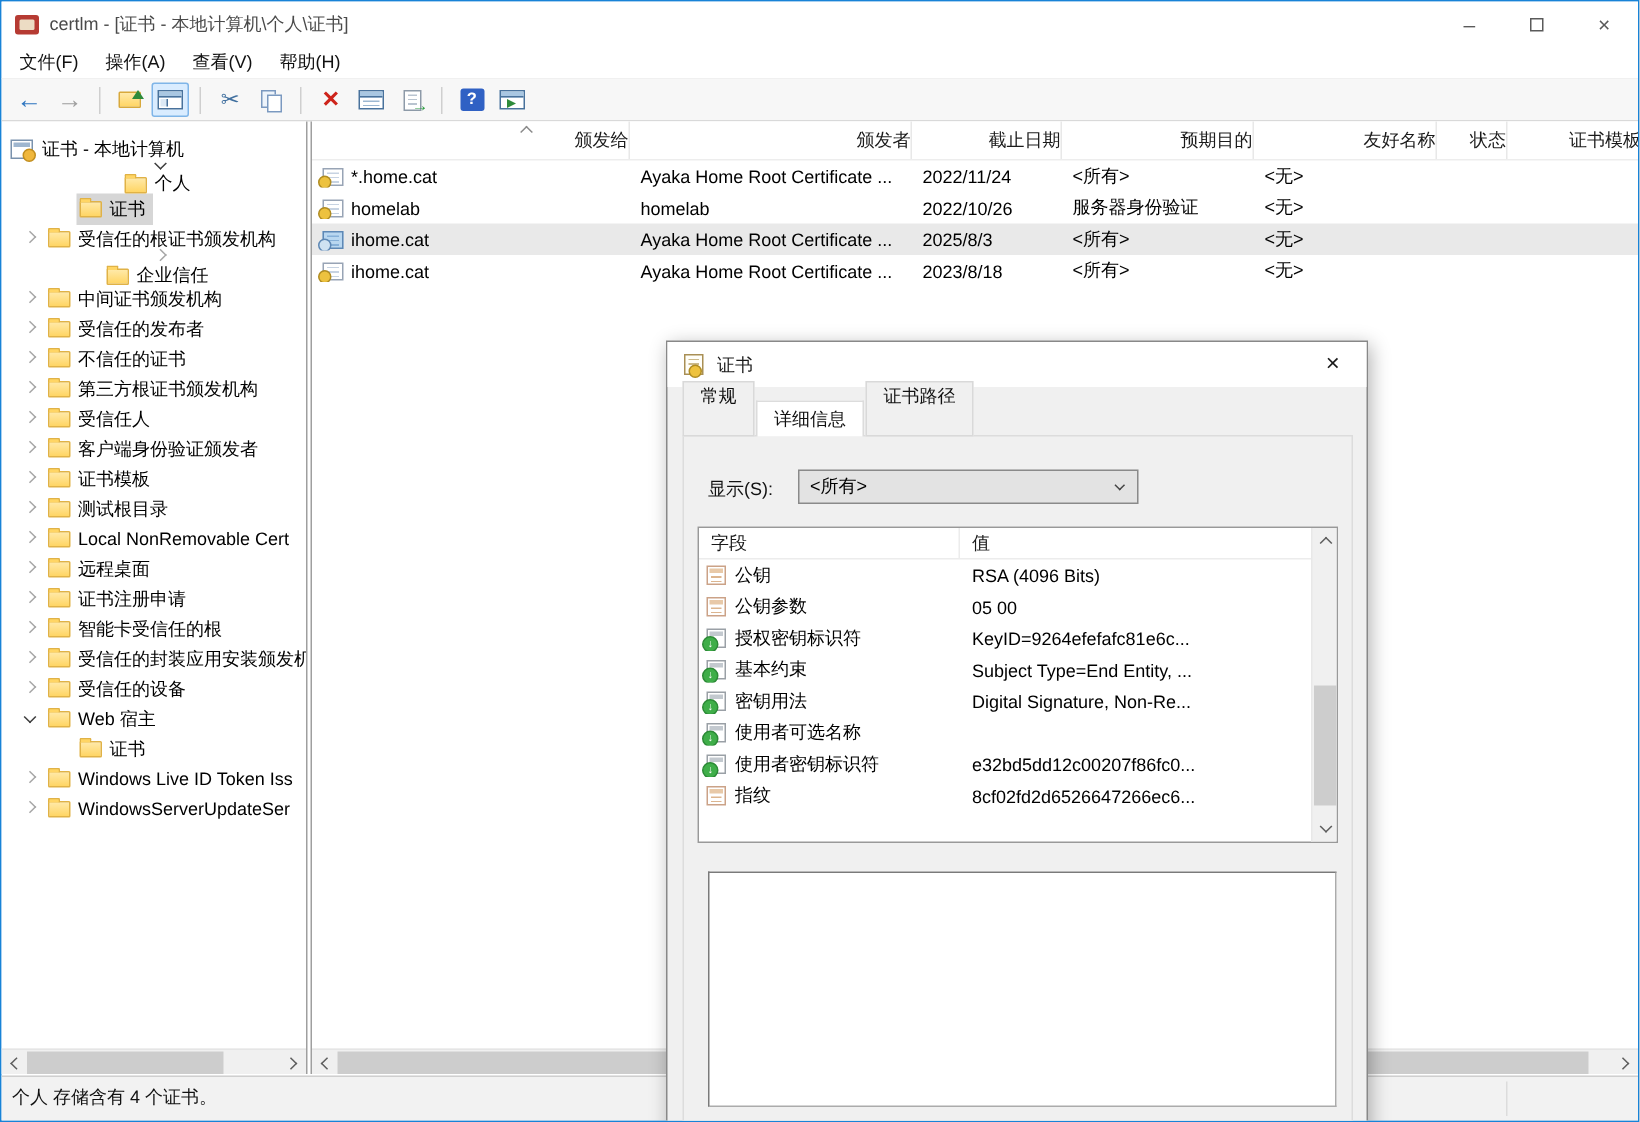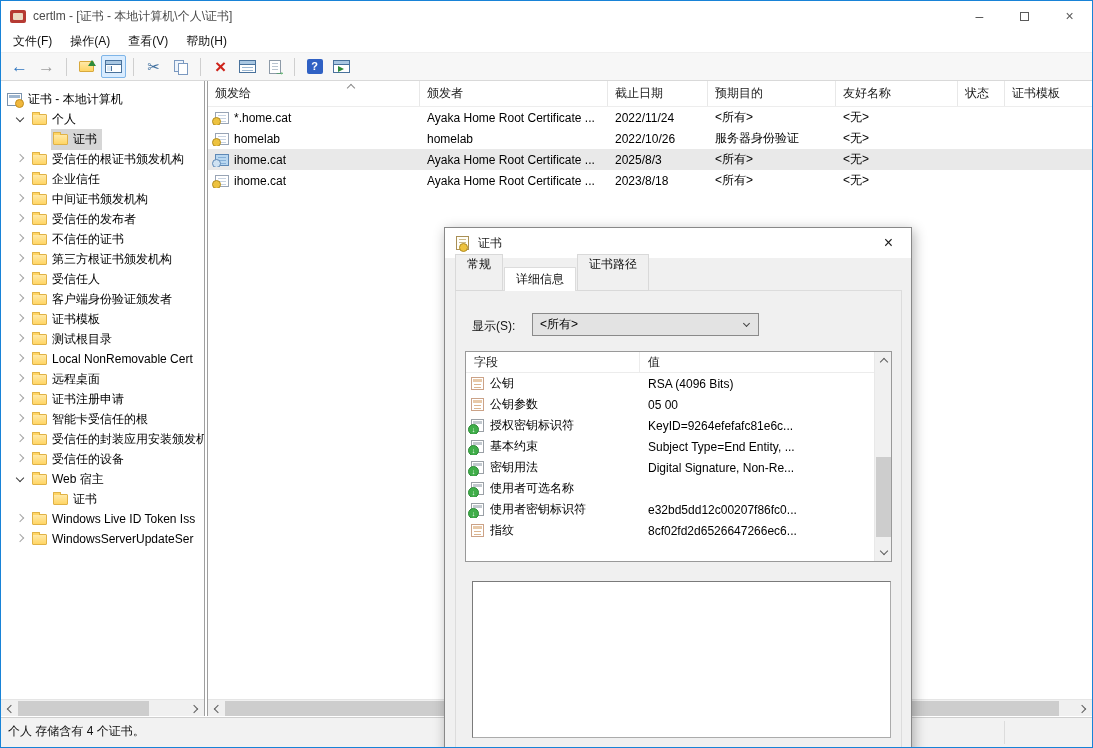--- a/index.html
+++ b/index.html
@@ -63,21 +63,21 @@
   .tree-row.selected .item-body{ background:#d6d6d6; }
   .tree-label{ margin-left:0; }
   .folder-icon{ width:15px; height:11px; background:linear-gradient(#ffe9a8,#ffd564); border:1px solid #e0b246;
     border-radius:1px; position:relative; margin-right:5px; flex:none; margin-top:1px;}
   .folder-icon::before{ content:""; position:absolute; left:-1px; top:-3px; width:6px; height:2px; background:#ffd564;
     border:1px solid #e0b246; border-bottom:none; border-radius:1px 1px 0 0;}
   .root-icon{ width:15px; height:13px; border:1px solid #7a92ad; background:#fff; position:relative; margin-right:6px; flex:none;}
   .root-icon::before{ content:""; position:absolute; left:1px; right:1px; top:1px; height:3px; background:#9fb6cf;}
   .root-icon::after{ content:""; position:absolute; right:-3px; bottom:-3px; width:7px; height:7px; border-radius:50%;
     background:#f0b73c; border:1px solid #c28e1e;}
-  .list-panel{ position:absolute; left:206px; top:80px; right:0; bottom:31px; background:#fff; border-left:1px solid #9f9f9f;}
+  .list-panel{ position:absolute; left:206px; top:80px; right:0; bottom:31px; background:#fff; border-left:1px solid #9f9f9f;text-align:right;}
   .list-header{ position:absolute; left:0; top:0; right:0; height:26px; background:#fff; display:flex; border-bottom:1px solid #ededed;}
   .lh-cell{ position:relative; border-right:1px solid #e8e8e8; padding-left:7px; line-height:25px; color:#1a1a1a;
     overflow:hidden; white-space:nowrap; flex:none;}
   .sort-caret{ position:absolute; left:140px; top:4px; width:6px; height:6px;
     border-top:1px solid #8a8a8a; border-left:1px solid #8a8a8a; transform:rotate(45deg); background:#fff;}
   .list-rows{ position:absolute; left:0; top:26px; right:0; bottom:17px; overflow:hidden;}
   .list-row{ height:21px; display:flex; align-items:center;}
   .list-row.selected{ background:#e9e9e9;}
   .lr-cell{ padding-left:7px; overflow:hidden; white-space:nowrap; flex:none; display:flex; align-items:center;}
   .cert-icon{ width:14px; height:12px; border:1px solid #98a4b5; background:#fff; position:relative; margin-right:5px; flex:none;}
@@ -213,21 +213,21 @@
     </div>
 
   <div class="tree-panel">
     <div class="tree" id="tree">
         <div class="tree-row" style="padding-left: 4px;">
           <span class="item-body">
             <span class="root-icon"></span>
             <span class="tree-label">证书 - 本地计算机</span>
           </span>
         </div>
-        <div class="tree-row" style="padding-left: 8px;">
+        <div class="tree-row" style="padding-left: 8px; flex-direction: column;">
           <span class="expander">
             <span class="cvv open"></span>
           </span>
           <span class="item-body">
             <span class="folder-icon"></span>
             <span class="tree-label">个人</span>
           </span>
         </div>
         <div class="tree-row selected" style="padding-left: 50px;">
           <span class="item-body">
@@ -237,21 +237,21 @@
         </div>
         <div class="tree-row" style="padding-left: 8px;">
           <span class="expander">
             <span class="cvv"></span>
           </span>
           <span class="item-body">
             <span class="folder-icon"></span>
             <span class="tree-label">受信任的根证书颁发机构</span>
           </span>
         </div>
-        <div class="tree-row" style="padding-left: 8px;">
+        <div class="tree-row" style="padding-left: 8px; flex-direction: column;">
           <span class="expander">
             <span class="cvv"></span>
           </span>
           <span class="item-body">
             <span class="folder-icon"></span>
             <span class="tree-label">企业信任</span>
           </span>
         </div>
         <div class="tree-row" style="padding-left: 8px;">
           <span class="expander">

